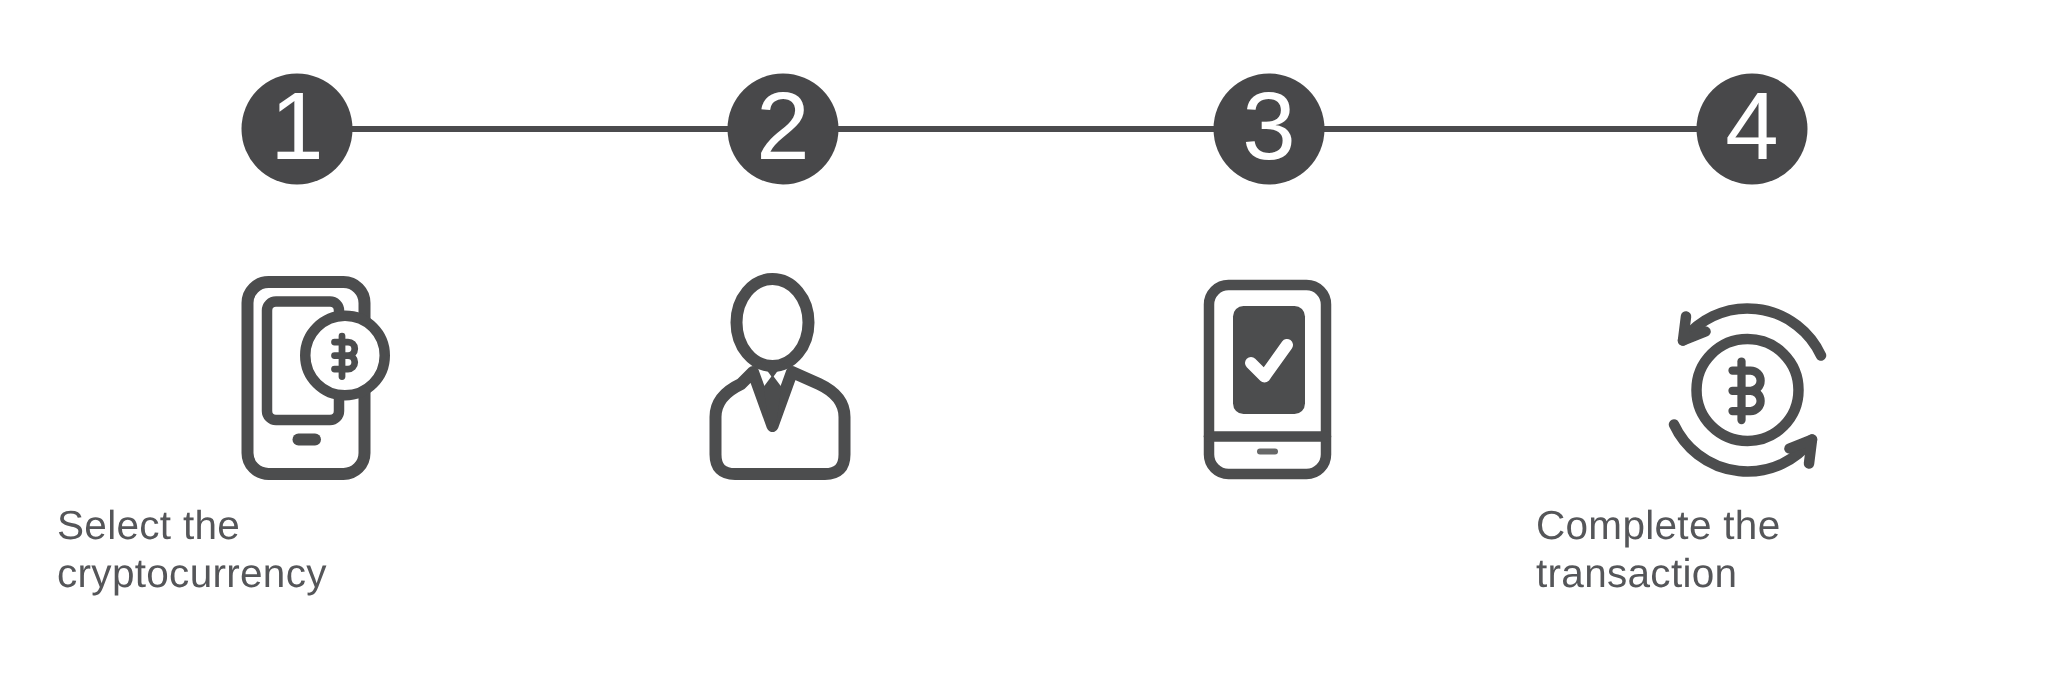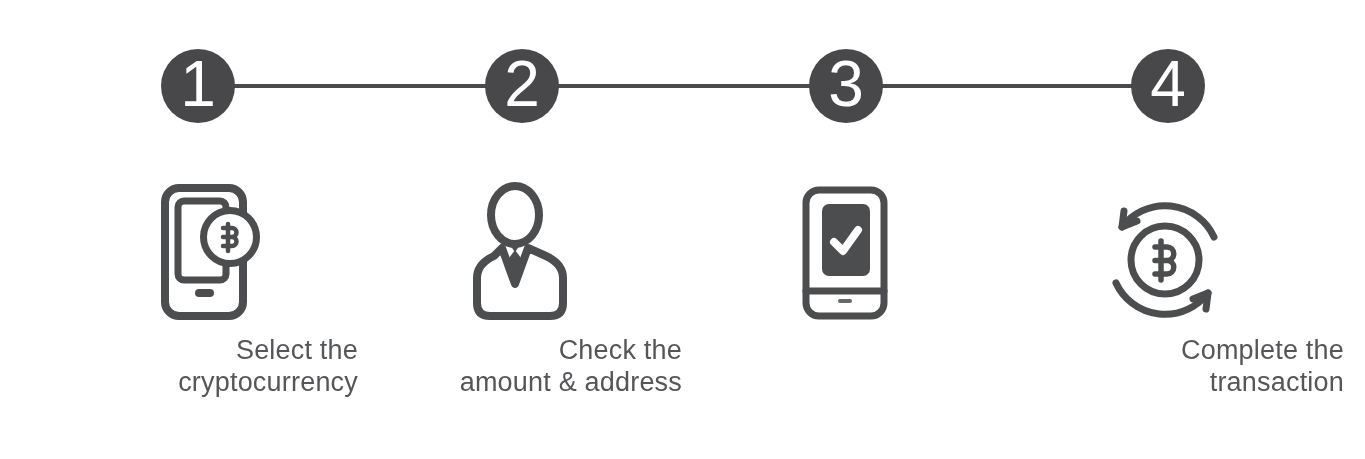--- a/index.html
+++ b/index.html
@@ -50,21 +50,21 @@
   .step-icon { position: absolute; z-index: 2; }
   .icon-1 { left: 157px; top: 183px; }
   .icon-2 { left: 462px; top: 180px; }
   .icon-3 { left: 800px; top: 183px; }
   .icon-4 { left: 1105px; top: 185px; }
 
   .step-label {
     position: absolute;
     top: 334px;
     width: 320px;
-    text-align: right;
+    text-align: left;
     font-size: 27px;
     line-height: 1.2;
     color: #555659;
     white-space: pre-line;
     letter-spacing: 0.2px;
   }
   .step-label.l1 { left: 38px; }
   .step-label.l2 { left: 362px; }
   .step-label.l3 { left: 686px; }
   .step-label.l4 { left: 1024px; }
@@ -126,18 +126,16 @@
     <path class="stroke" stroke-width="5.5" d="M 56,56 L 56,95"></path>
     <path class="stroke" stroke-width="5.5" d="M 50,62 L 62,62 A 6.75 6.75 0 0 1 62,75.5 L 50,75.5 M 62,75.5 A 6.75 6.75 0 0 1 62,89 L 50,89"></path>
     <path class="stroke" stroke-width="7" d="M 109,52 A 54 54 0 0 0 17,42"></path>
     <path class="stroke" stroke-width="7" d="M 32,36 L 17,42 L 19,26"></path>
     <path class="stroke" stroke-width="7" d="M 11,98 A 54 54 0 0 0 103,108"></path>
     <path class="stroke" stroke-width="7" d="M 88,114 L 103,108 L 101,124"></path>
   </svg>
 
   <div class="step-label l1">Select the
 cryptocurrency</div>
-  <div class="step-label l2">Check the
-amount &amp; address</div>
   <div class="step-label l4">Complete the
 transaction</div>
 
 </div>
 
 </body></html>

